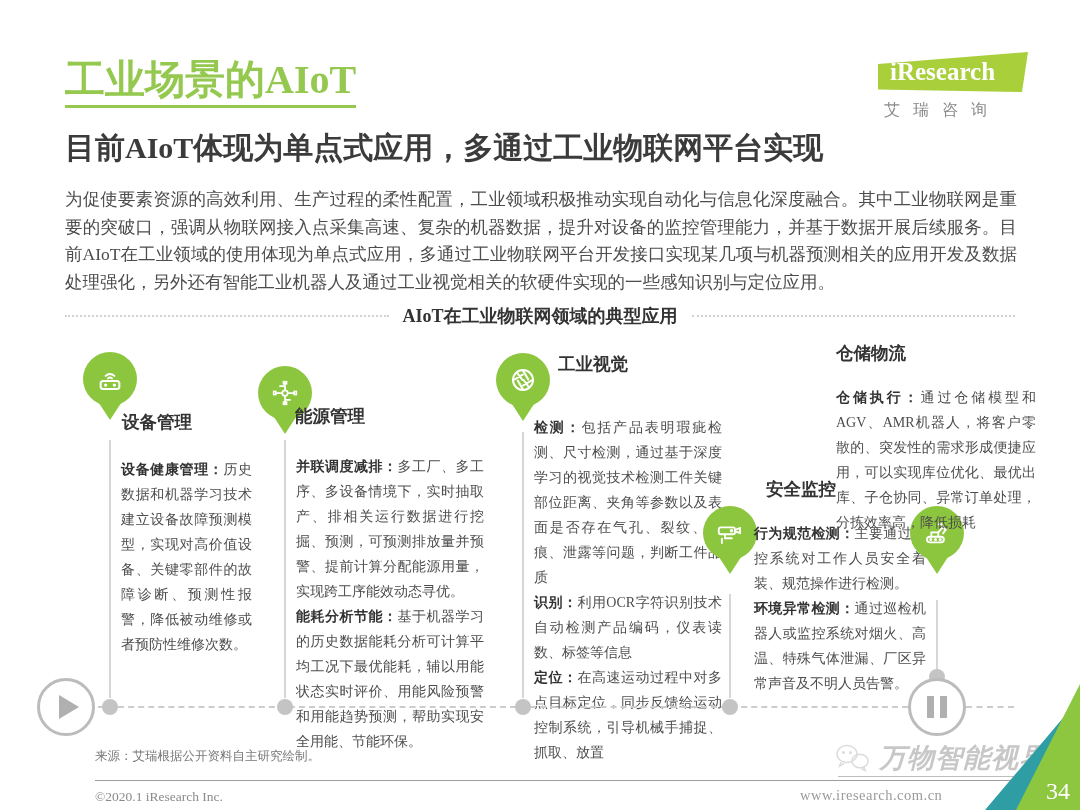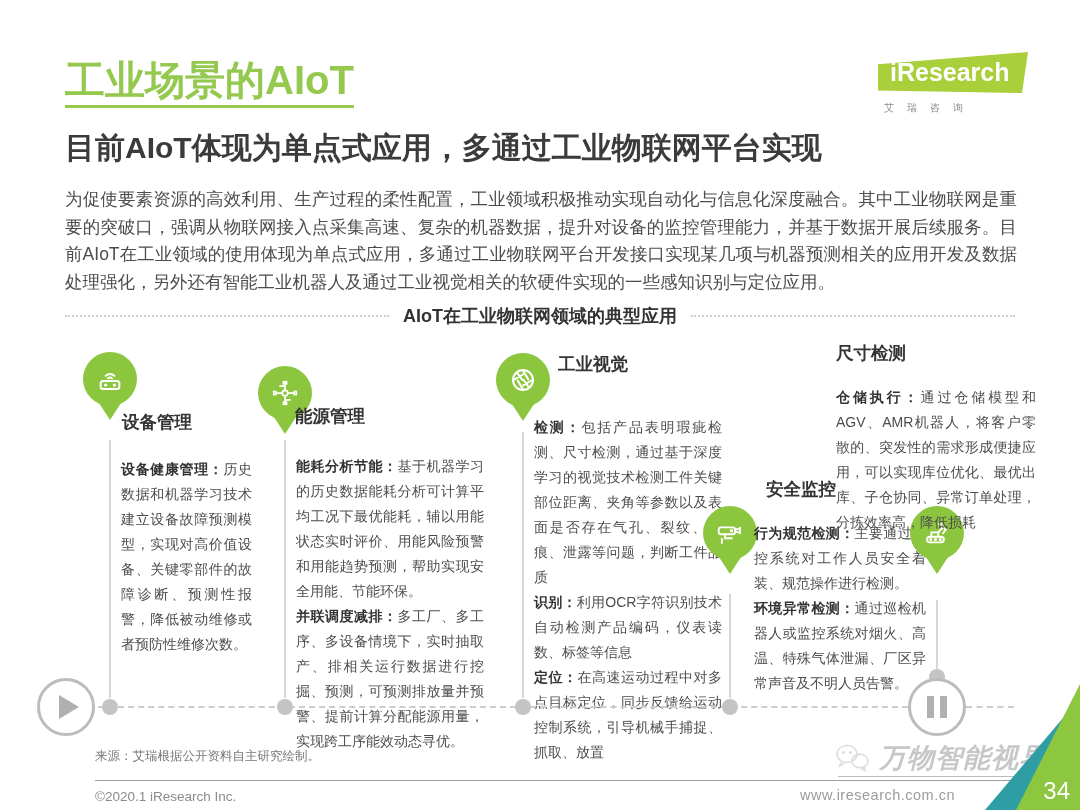--- a/index.html
+++ b/index.html
@@ -1,36 +1,36 @@
 <!DOCTYPE html>
 <html><head>
 <meta charset="utf-8">
 <style>
   html,body{margin:0;padding:0;background:#e8e8e8;}
   .slide{
     position:relative;width:1080px;height:810px;background:#ffffff;
-    font-family:Liberation Sans, sans-serif;overflow:hidden;
+    font-family:Liberation Serif, serif;overflow:hidden;
     margin:0 auto;color:#4c4c4c;
   }
   
   .page-title{
     position:absolute;left:65px;top:58px;font-size:40px;font-weight:bold;
     color:#94c84e;border-bottom:3px solid #94c84e;padding-bottom:3px;line-height:1.1;
   }
   .subtitle{
     position:absolute;left:65px;top:128px;font-size:30px;font-weight:bold;color:#3b3b3b;
   }
   .logo{position:absolute;left:878px;top:52px;width:150px;}
   .logo-band{
     position:relative;background:#a9cf3b;color:#ffffff;font-weight:bold;font-size:25px;
     padding:6px 10px 6px 12px;clip-path:polygon(0 30%,100% 0,96% 100%,0 94%);
     letter-spacing:0;
   }
   .logo-i-dot{position:absolute;left:12px;top:-2px;width:9px;height:9px;border-radius:50%;background:#2b6cb8;}
-  .logo-cn{margin-top:8px;color:#8a8a8a;font-size:10px;letter-spacing:13px;padding-left:6px;white-space:nowrap;}
+  .logo-cn{margin-top:8px;color:#8a8a8a;font-size:16px;letter-spacing:13px;padding-left:6px;white-space:nowrap;}
   
   .intro{
     position:absolute;left:65px;top:186px;width:952px;font-size:17.5px;line-height:27.5px;
     color:#4c4c4c;text-align:justify;margin:0;
   }
   
   .diagram-header{
     position:absolute;left:65px;top:304px;width:950px;display:flex;align-items:center;gap:14px;
   }
   .dotline{flex:1;border-top:2px dotted #d2d2d2;height:0;}
@@ -128,22 +128,22 @@
         <rect x="3" y="10.8" width="1.6" height="2.4"></rect>
         <rect x="19.4" y="10.8" width="1.6" height="2.4"></rect>
         <path d="M8 6.5h3M16 17.5h-3"></path>
       </svg>
     </div>
     <div class="tail"></div>
   </div>
   <div class="sec-header" style="left:295px;top:404px;">能源管理</div>
   <div class="vline" style="left:284px;top:440px;height:258px;"></div>
   <div class="sec-body" style="left:296px;top:441px;width:188px;">
+    <p><b class="lbl">并联调度减排：</b><span>多工厂、多工序、多设备情境下，实时抽取产、排相关运行数据进行挖掘、预测，可预测排放量并预警、提前计算分配能源用量，实现跨工序能效动态寻优。</span></p>
     <p><b class="lbl">能耗分析节能：</b><span>基于机器学习的历史数据能耗分析可计算平均工况下最优能耗，辅以用能状态实时评价、用能风险预警和用能趋势预测，帮助实现安全用能、节能环保。</span></p>
-    <p><b class="lbl">并联调度减排：</b><span>多工厂、多工序、多设备情境下，实时抽取产、排相关运行数据进行挖掘、预测，可预测排放量并预警、提前计算分配能源用量，实现跨工序能效动态寻优。</span></p>
   </div>
 
   <div class="pin" style="left:496px;top:353px;">
     <div class="bulb">
       <svg width="30" height="30" viewBox="0 0 24 24" fill="none" stroke="#ffffff" stroke-width="1.6" stroke-linecap="round">
         <circle cx="12" cy="12" r="8"></circle>
         <path d="M12 4.5l4.2 7M19.5 12l-7.3 4.3M12 19.5l-4.2-7M4.5 12l7.3-4.3M16.5 17.5l-4-5.5M7.5 6.5l4 5.5"></path>
       </svg>
     </div>
     <div class="tail"></div>
@@ -182,21 +182,21 @@
         <circle cx="7" cy="17.2" r="0.5" fill="#fff"></circle>
         <circle cx="10.8" cy="17.2" r="0.5" fill="#fff"></circle>
         <circle cx="14.6" cy="17.2" r="0.5" fill="#fff"></circle>
         <path d="M7.5 15v-3.5h5.5V15"></path>
         <path d="M13 11.5l3.5-4 2.5 1.8-2.2 3"></path>
         <path d="M16.5 7.5l-1-2.5h-2"></path>
       </svg>
     </div>
     <div class="tail"></div>
   </div>
-  <div class="sec-header" style="left:836px;top:341px;">尺寸检测</div>
+  <div class="sec-header" style="left:836px;top:341px;">仓储物流</div>
   <div class="vline" style="left:936px;top:600px;height:70px;"></div>
   <div class="sec-body" style="left:836px;top:372px;width:200px;">
     <p><b class="lbl">仓储执行：</b><span>通过仓储模型和AGV、AMR机器人，将客户零散的、突发性的需求形成便捷应用，可以实现库位优化、最优出库、子仓协同、异常订单处理，分拣效率高，降低损耗</span></p>
   </div>
 
   <div class="dashline" style="left:98px;width:810px;"></div>
   <div class="dashline" style="left:966px;width:48px;"></div>
   <div class="tdot" style="left:102px;top:699px;"></div>
   <div class="tdot" style="left:277px;top:699px;"></div>
   <div class="tdot" style="left:515px;top:699px;"></div>

